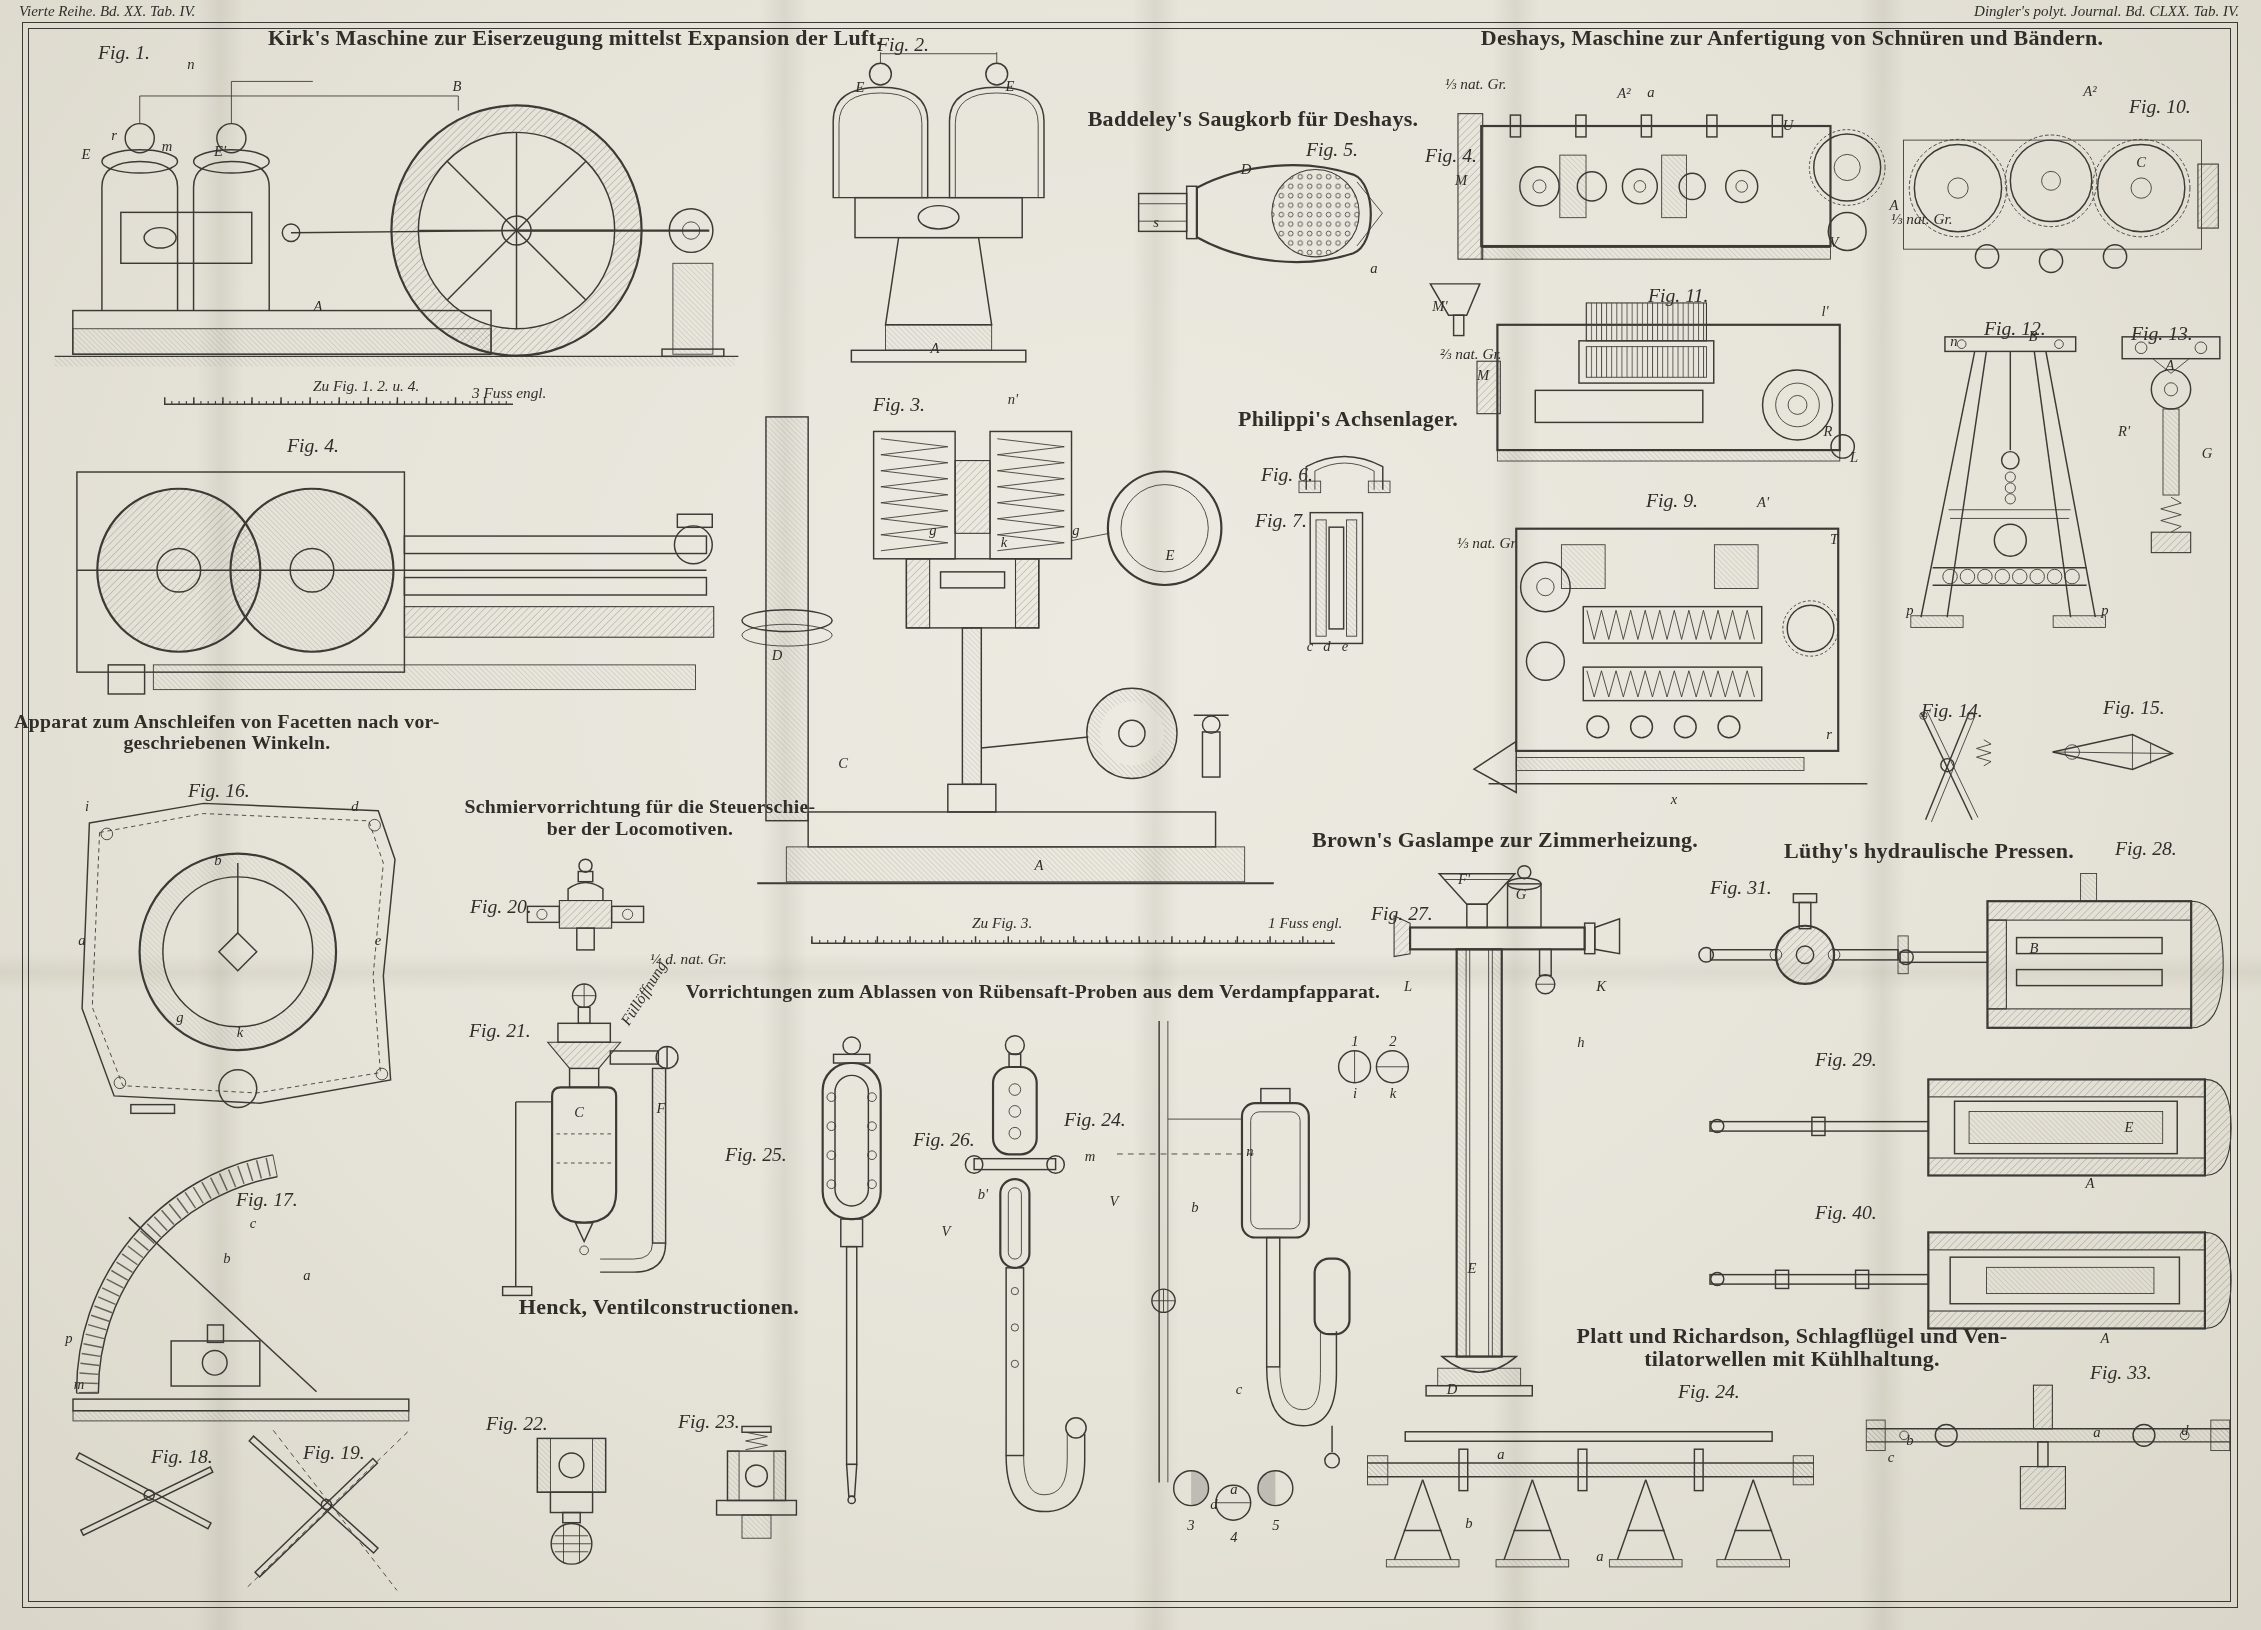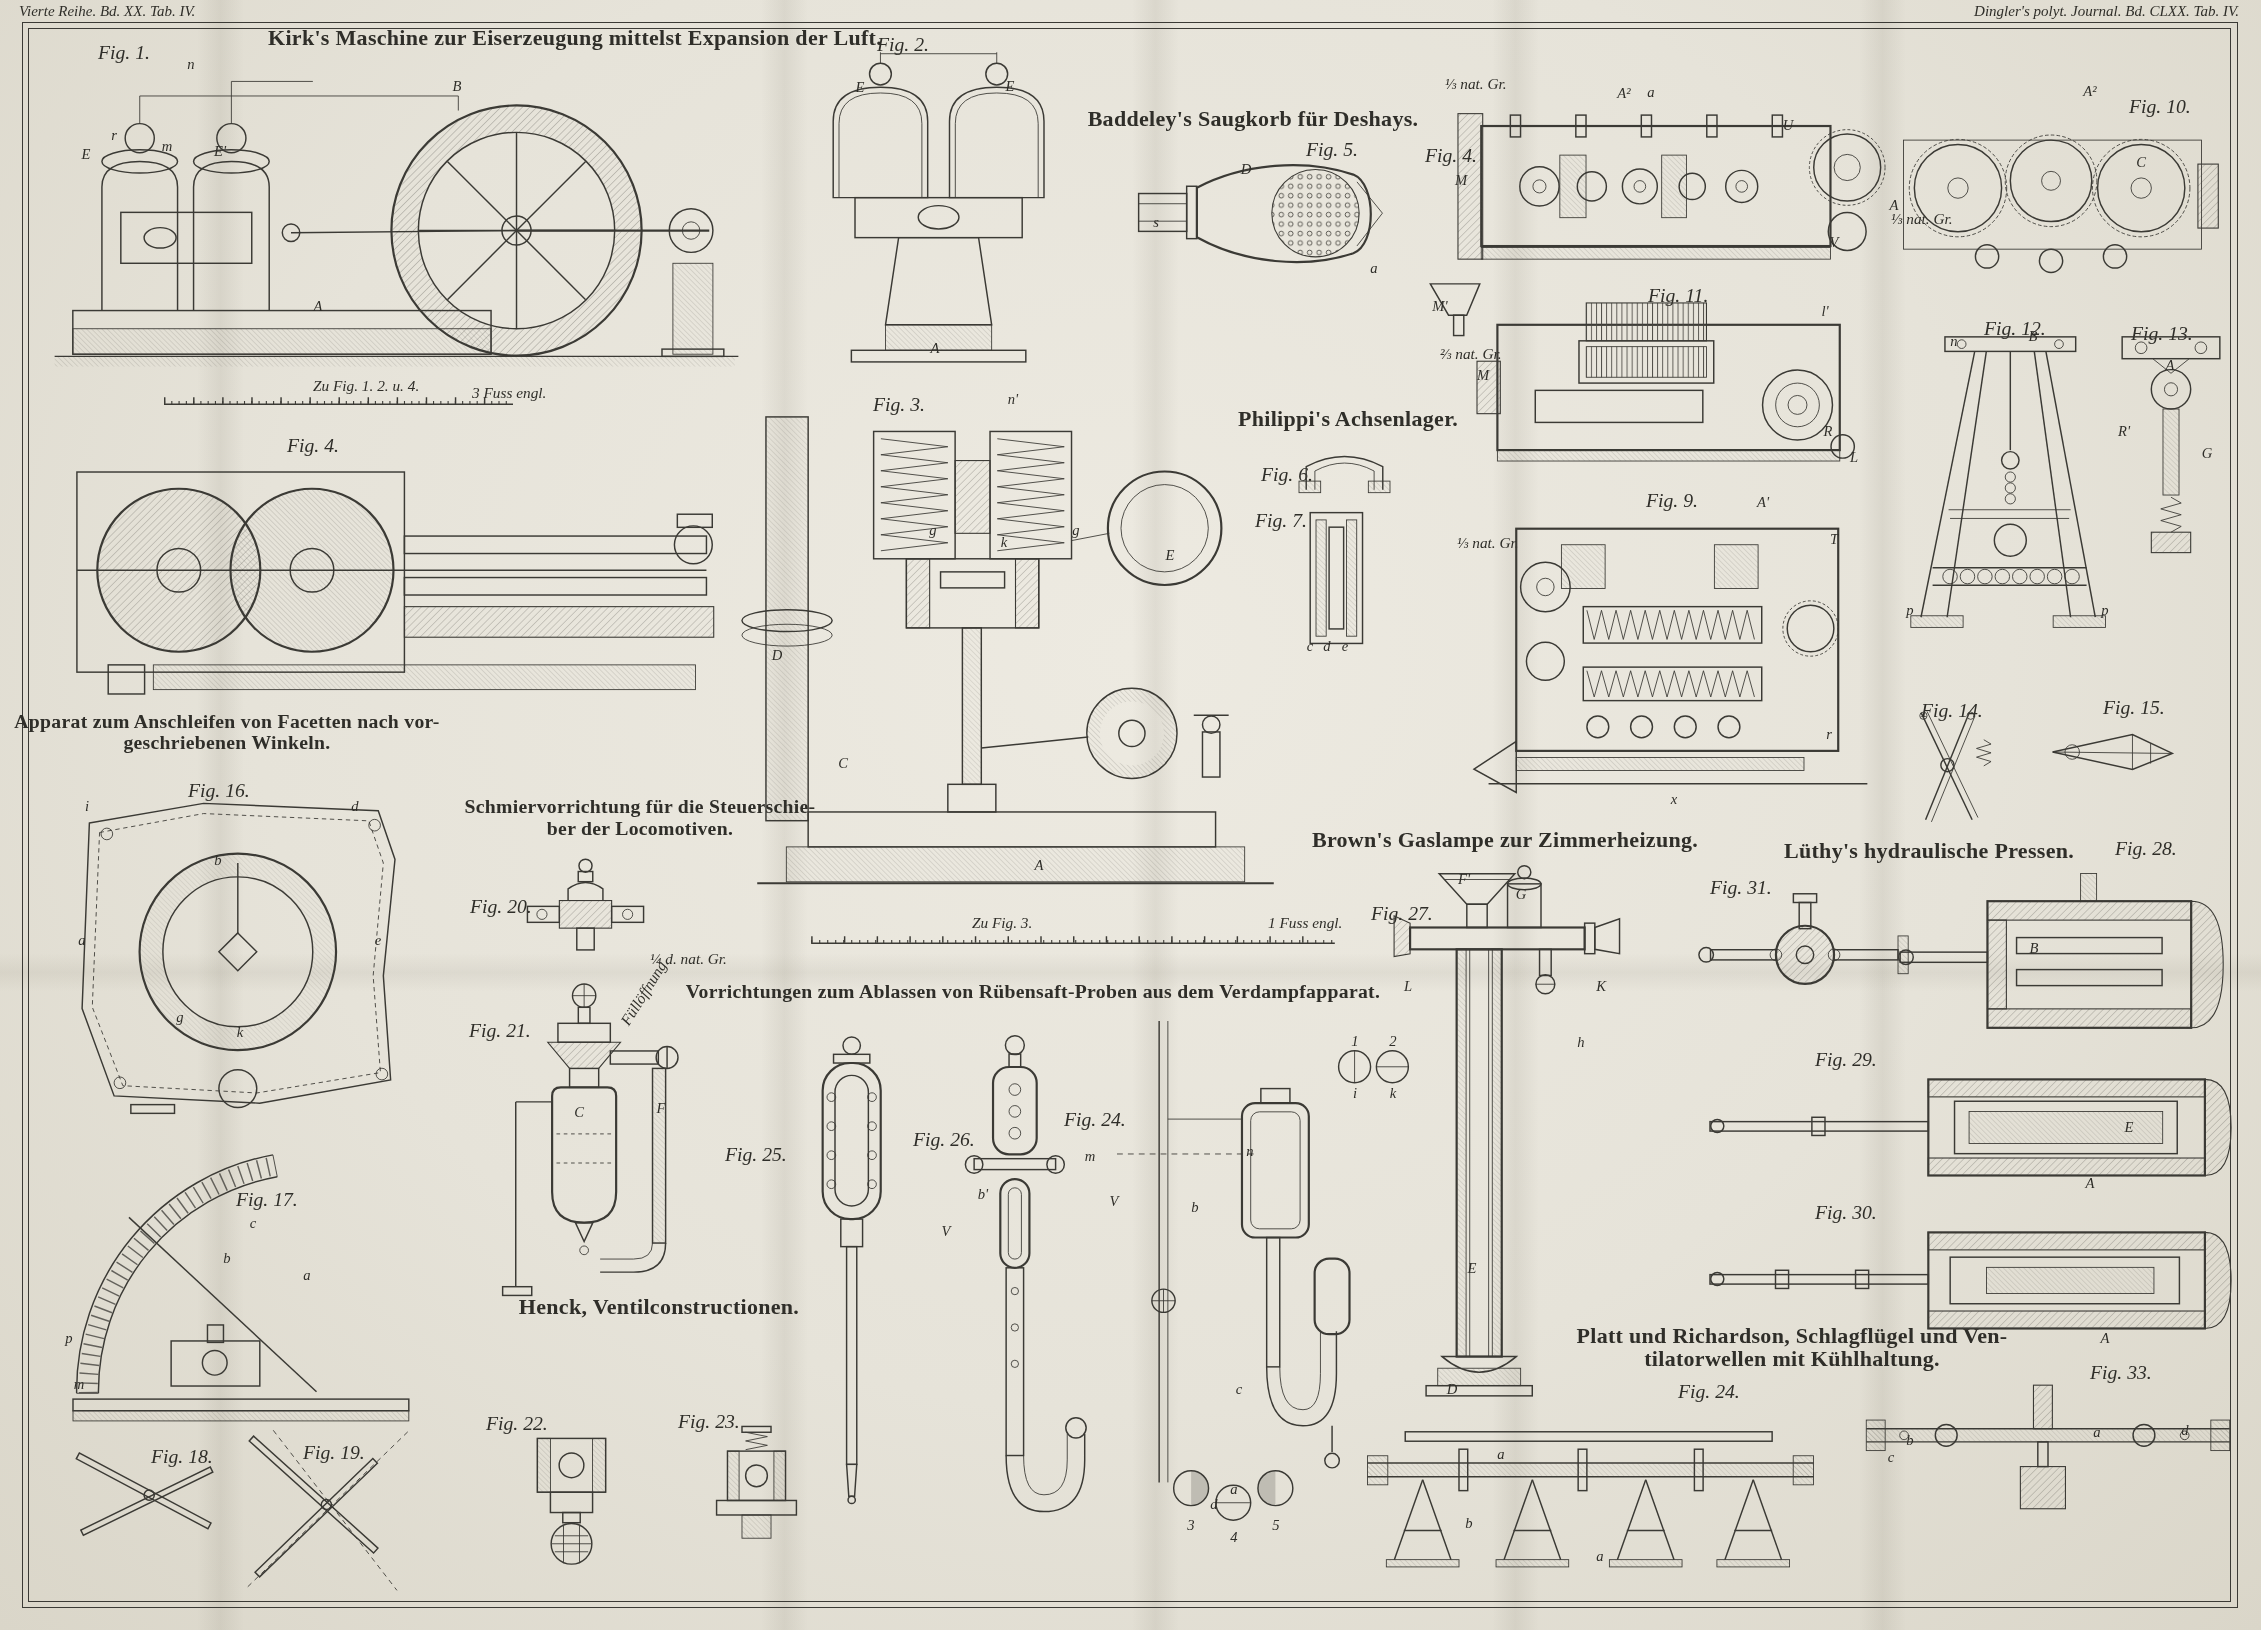--- a/index.html
+++ b/index.html
@@ -56,20 +56,21 @@
   <div class="fold-v" style="left:1859px"></div>
   <div class="fold-h" style="top:953px"></div>
 
   <div class="frame-outer"></div>
   <div class="frame-inner"></div>
 
   <div class="hdr" style="left:19px;top:2.9px">Vierte Reihe. Bd. XX. Tab. IV.</div>
   <div class="hdr" style="right:22px;top:2.9px">Dingler's polyt. Journal. Bd. CLXX. Tab. IV.</div>
 
   <div class="title" style="left:575px;top:25px">Kirk's Maschine zur Eiserzeugung mittelst Expansion der Luft.</div>
+  <div class="title" style="left:1792px;top:25px">Deshays, Maschine zur Anfertigung von Schnüren und Bändern.</div>
   <div class="title" style="left:1253px;top:106px">Baddeley's Saugkorb für Deshays.</div>
   <div class="title" style="left:1348px;top:406px">Philippi's Achsenlager.</div>
   <div class="title" style="left:227px;top:710px;font-size:19.7px">Apparat zum Anschleifen von Facetten nach vor-</div>
   <div class="title" style="left:227px;top:731px;font-size:19.7px">geschriebenen Winkeln.</div>
   <div class="title" style="left:640px;top:795px;font-size:19.7px">Schmiervorrichtung für die Steuerschie-</div>
   <div class="title" style="left:640px;top:817px;font-size:19.7px">ber der Locomotiven.</div>
   <div class="title" style="left:1033px;top:980px;font-size:19.7px">Vorrichtungen zum Ablassen von Rübensaft-Proben aus dem Verdampfapparat.</div>
   <div class="title" style="left:659px;top:1294px">Henck, Ventilconstructionen.</div>
   <div class="title" style="left:1505px;top:827px">Brown's Gaslampe zur Zimmerheizung.</div>
   <div class="title" style="left:1929px;top:838px">Lüthy's hydraulische Pressen.</div>
@@ -98,21 +99,21 @@
   <div class="figlabel" style="left:470px;top:895px">Fig. 20.</div>
   <div class="figlabel" style="left:469px;top:1019px">Fig. 21.</div>
   <div class="figlabel" style="left:486px;top:1412px">Fig. 22.</div>
   <div class="figlabel" style="left:678px;top:1410px">Fig. 23.</div>
   <div class="figlabel" style="left:1064px;top:1108px">Fig. 24.</div>
   <div class="figlabel" style="left:725px;top:1143px">Fig. 25.</div>
   <div class="figlabel" style="left:913px;top:1128px">Fig. 26.</div>
   <div class="figlabel" style="left:1371px;top:902px">Fig. 27.</div>
   <div class="figlabel" style="left:2115px;top:837px">Fig. 28.</div>
   <div class="figlabel" style="left:1815px;top:1048px">Fig. 29.</div>
-  <div class="figlabel" style="left:1815px;top:1201px">Fig. 30.</div>
+  <div class="figlabel" style="left:1815px;top:1201px">Fig. 40.</div>
   <div class="figlabel" style="left:1710px;top:876px">Fig. 31.</div>
   <div class="figlabel" style="left:1678px;top:1380px">Fig. 24.</div>
   <div class="figlabel" style="left:2090px;top:1361px">Fig. 33.</div>
 
   <div class="scaletext" style="left:313px;top:377px">Zu Fig. 1. 2. u. 4.</div>
   <div class="scaletext" style="left:472px;top:384px">3 Fuss engl.</div>
   <div class="scaletext" style="left:972px;top:914px">Zu Fig. 3.</div>
   <div class="scaletext" style="left:1268px;top:914px">1 Fuss engl.</div>
   <div class="scaletext" style="left:1445px;top:75px">⅓ nat. Gr.</div>
   <div class="scaletext" style="left:1891px;top:210px">⅓ nat. Gr.</div>

